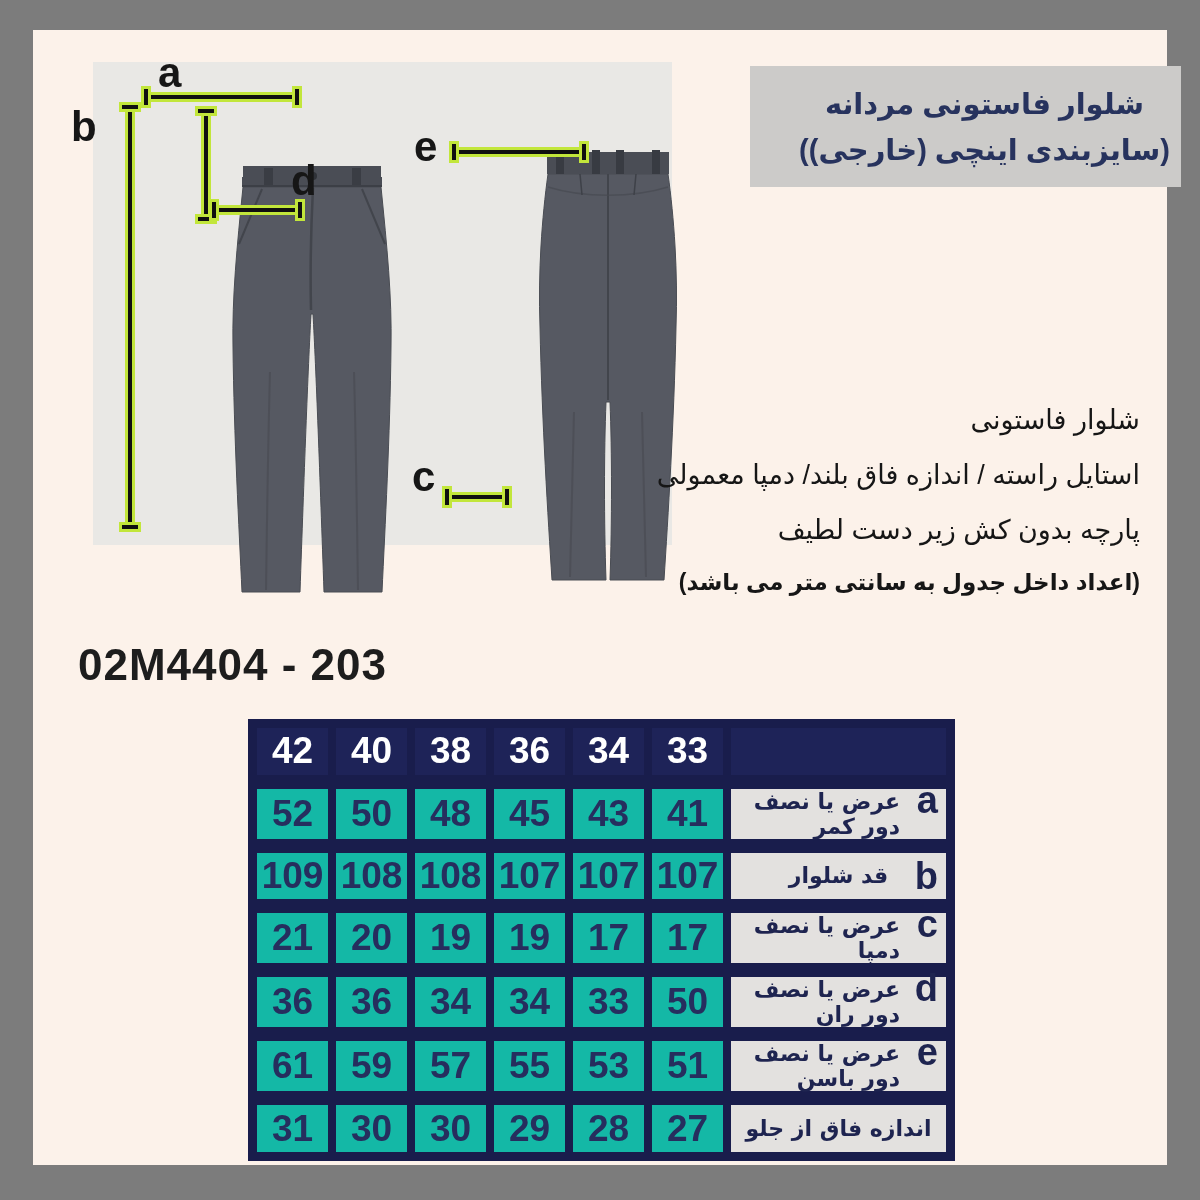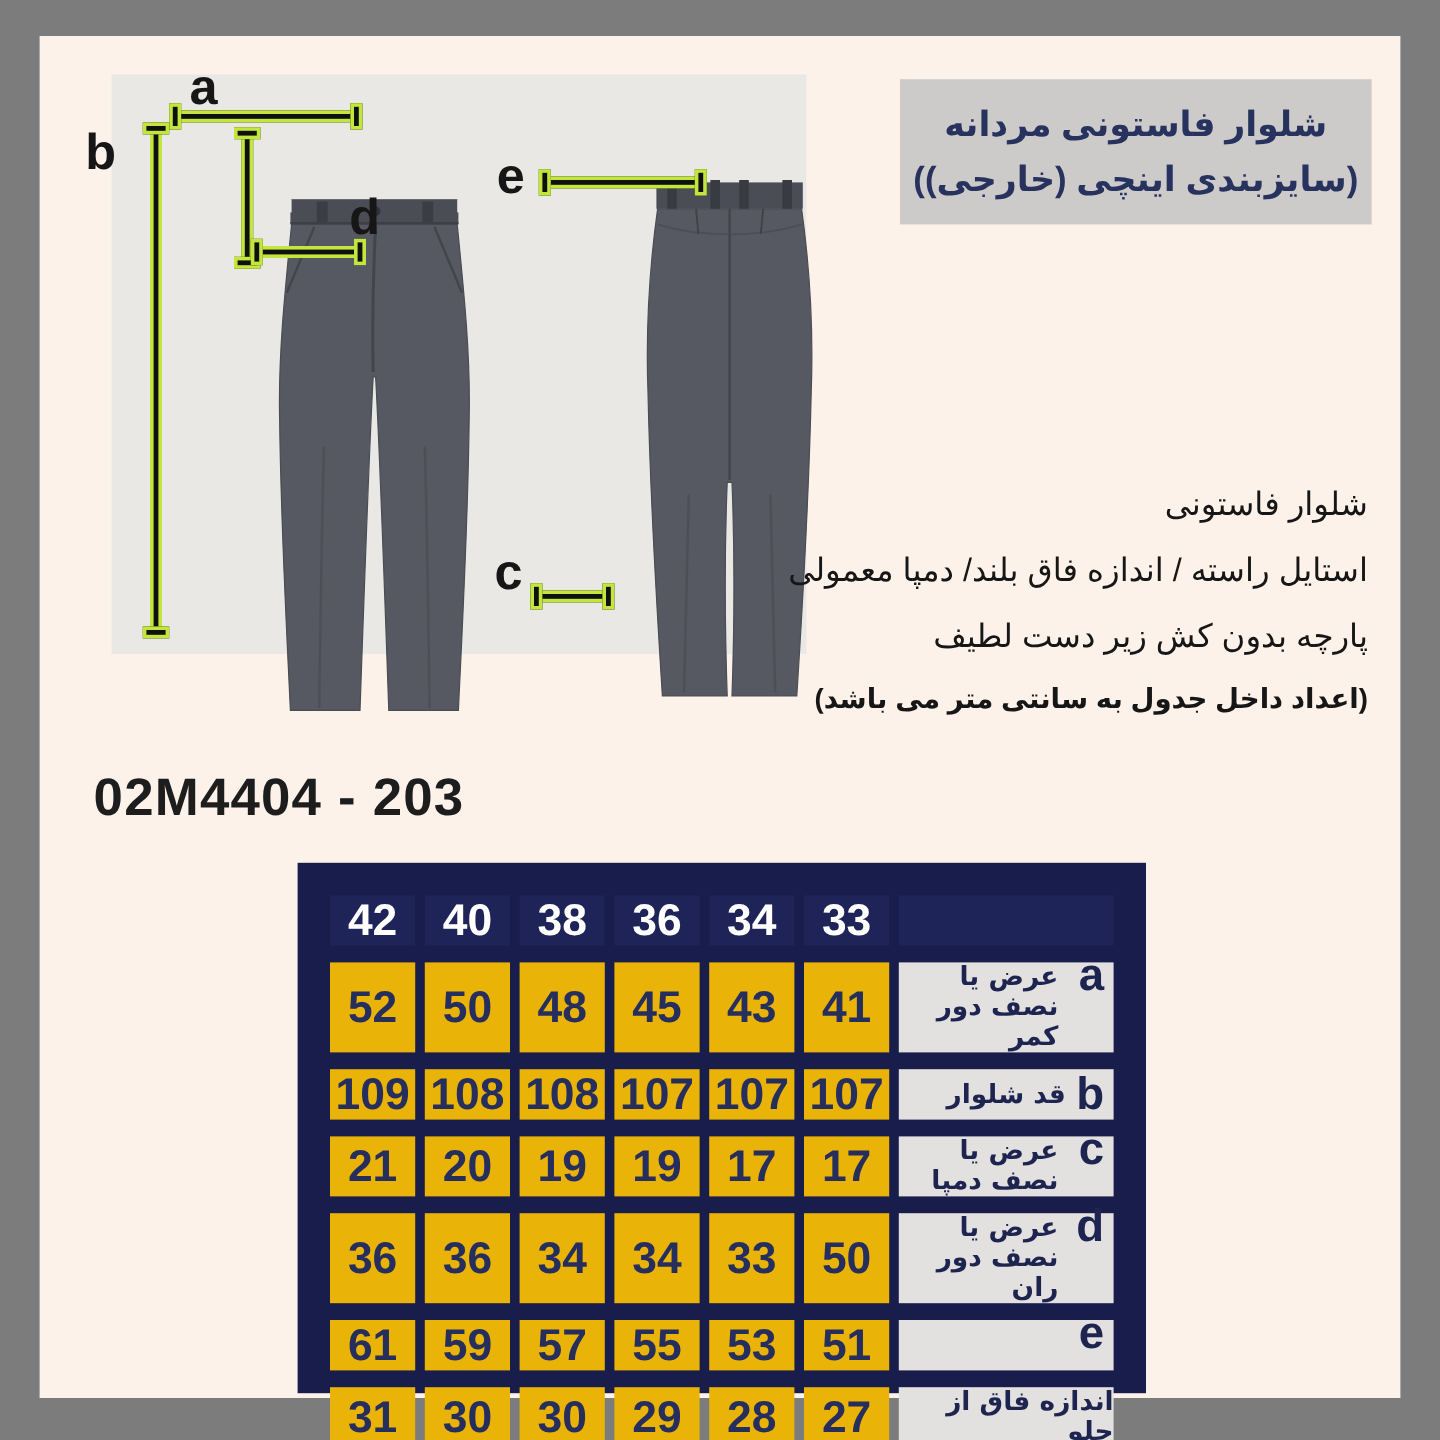--- a/index.html
+++ b/index.html
@@ -36,38 +36,38 @@
 
   .diagram-letter{position:absolute;font-weight:700;font-size:42px;color:#161616;z-index:6;line-height:1;}
   .letter-a{left:158px;top:52px;}
   .letter-b{left:71px;top:106px;}
   .letter-d{left:291px;top:160px;}
   .letter-e{left:414px;top:126px;}
   .letter-c{left:412px;top:456px;}
 
   
   .header-box{position:absolute;left:750px;top:66px;width:393px;height:121px;background:#cccbc9;
-    display:flex;flex-direction:column;justify-content:center;align-items:center;direction:rtl;}
+    display:flex;flex-direction:column;justify-content:center;align-items:center;direction:rtl;padding-left:38px;}
   .header-box .hline{font-weight:700;font-size:29px;color:#27335e;line-height:46px;text-align:center;}
 
   
   .description{position:absolute;right:60px;top:404px;width:600px;direction:rtl;text-align:right;}
   .desc-line{font-weight:400;font-size:27px;color:#161616;line-height:32px;margin-bottom:23px;}
   .desc-note{font-weight:700;font-size:23px;color:#161616;margin-top:14px;}
 
   
   .product-code{position:absolute;left:78px;top:640px;font-weight:700;font-size:44px;color:#1d1d1d;letter-spacing:1px;}
 
   
   #size-table{position:absolute;left:248px;top:719px;width:707px;height:442px;background:#191d4c;
     display:grid;grid-template-columns:repeat(6,71px) 1fr;grid-template-rows:repeat(7,1fr);
-    column-gap:8px;row-gap:14px;padding:27px;box-sizing:border-box;}
+    column-gap:8px;row-gap:14px;padding:9px;box-sizing:border-box;}
   .cell{display:flex;align-items:center;justify-content:center;}
   .cell.header{background:#1e2358;color:#ffffff;font-weight:700;font-size:37px;}
-  .cell.value{background:#eab308;color:#262e5e;font-weight:700;font-size:37px;}
+  .cell.value{background:#14b8a6;color:#262e5e;font-weight:700;font-size:37px;}
   .cell.label{background:#e3e1df;color:#1e2450;font-weight:700;font-size:22px;direction:rtl;position:relative;
     font-family:"DejaVu Sans","Liberation Sans",sans-serif;}
   .cell.label.align-right{justify-content:flex-start;padding-right:46px;box-sizing:border-box;}
   .cell.label.align-center{justify-content:center;}
   .cell.label .letter{position:absolute;right:8px;top:-8px;font-family:"Liberation Sans","DejaVu Sans",sans-serif;
     font-weight:700;font-size:38px;line-height:1;color:#1e2450;}
   .cell.label .letter.middle{top:50%;transform:translateY(-50%);}
 </style>
 </head>
 <body>
@@ -185,20 +185,21 @@
       <span>عرض یا نصف دور ران</span>
     </div>
     <div class="cell value">61</div>
     <div class="cell value">59</div>
     <div class="cell value">57</div>
     <div class="cell value">55</div>
     <div class="cell value">53</div>
     <div class="cell value">51</div>
     <div class="cell label align-right">
       <span class="letter">e</span>
+      <span>عرض یا نصف دور باسن</span>
     </div>
     <div class="cell value">31</div>
     <div class="cell value">30</div>
     <div class="cell value">30</div>
     <div class="cell value">29</div>
     <div class="cell value">28</div>
     <div class="cell value">27</div>
     <div class="cell label align-center">
       <span>اندازه فاق از جلو</span>
     </div>

